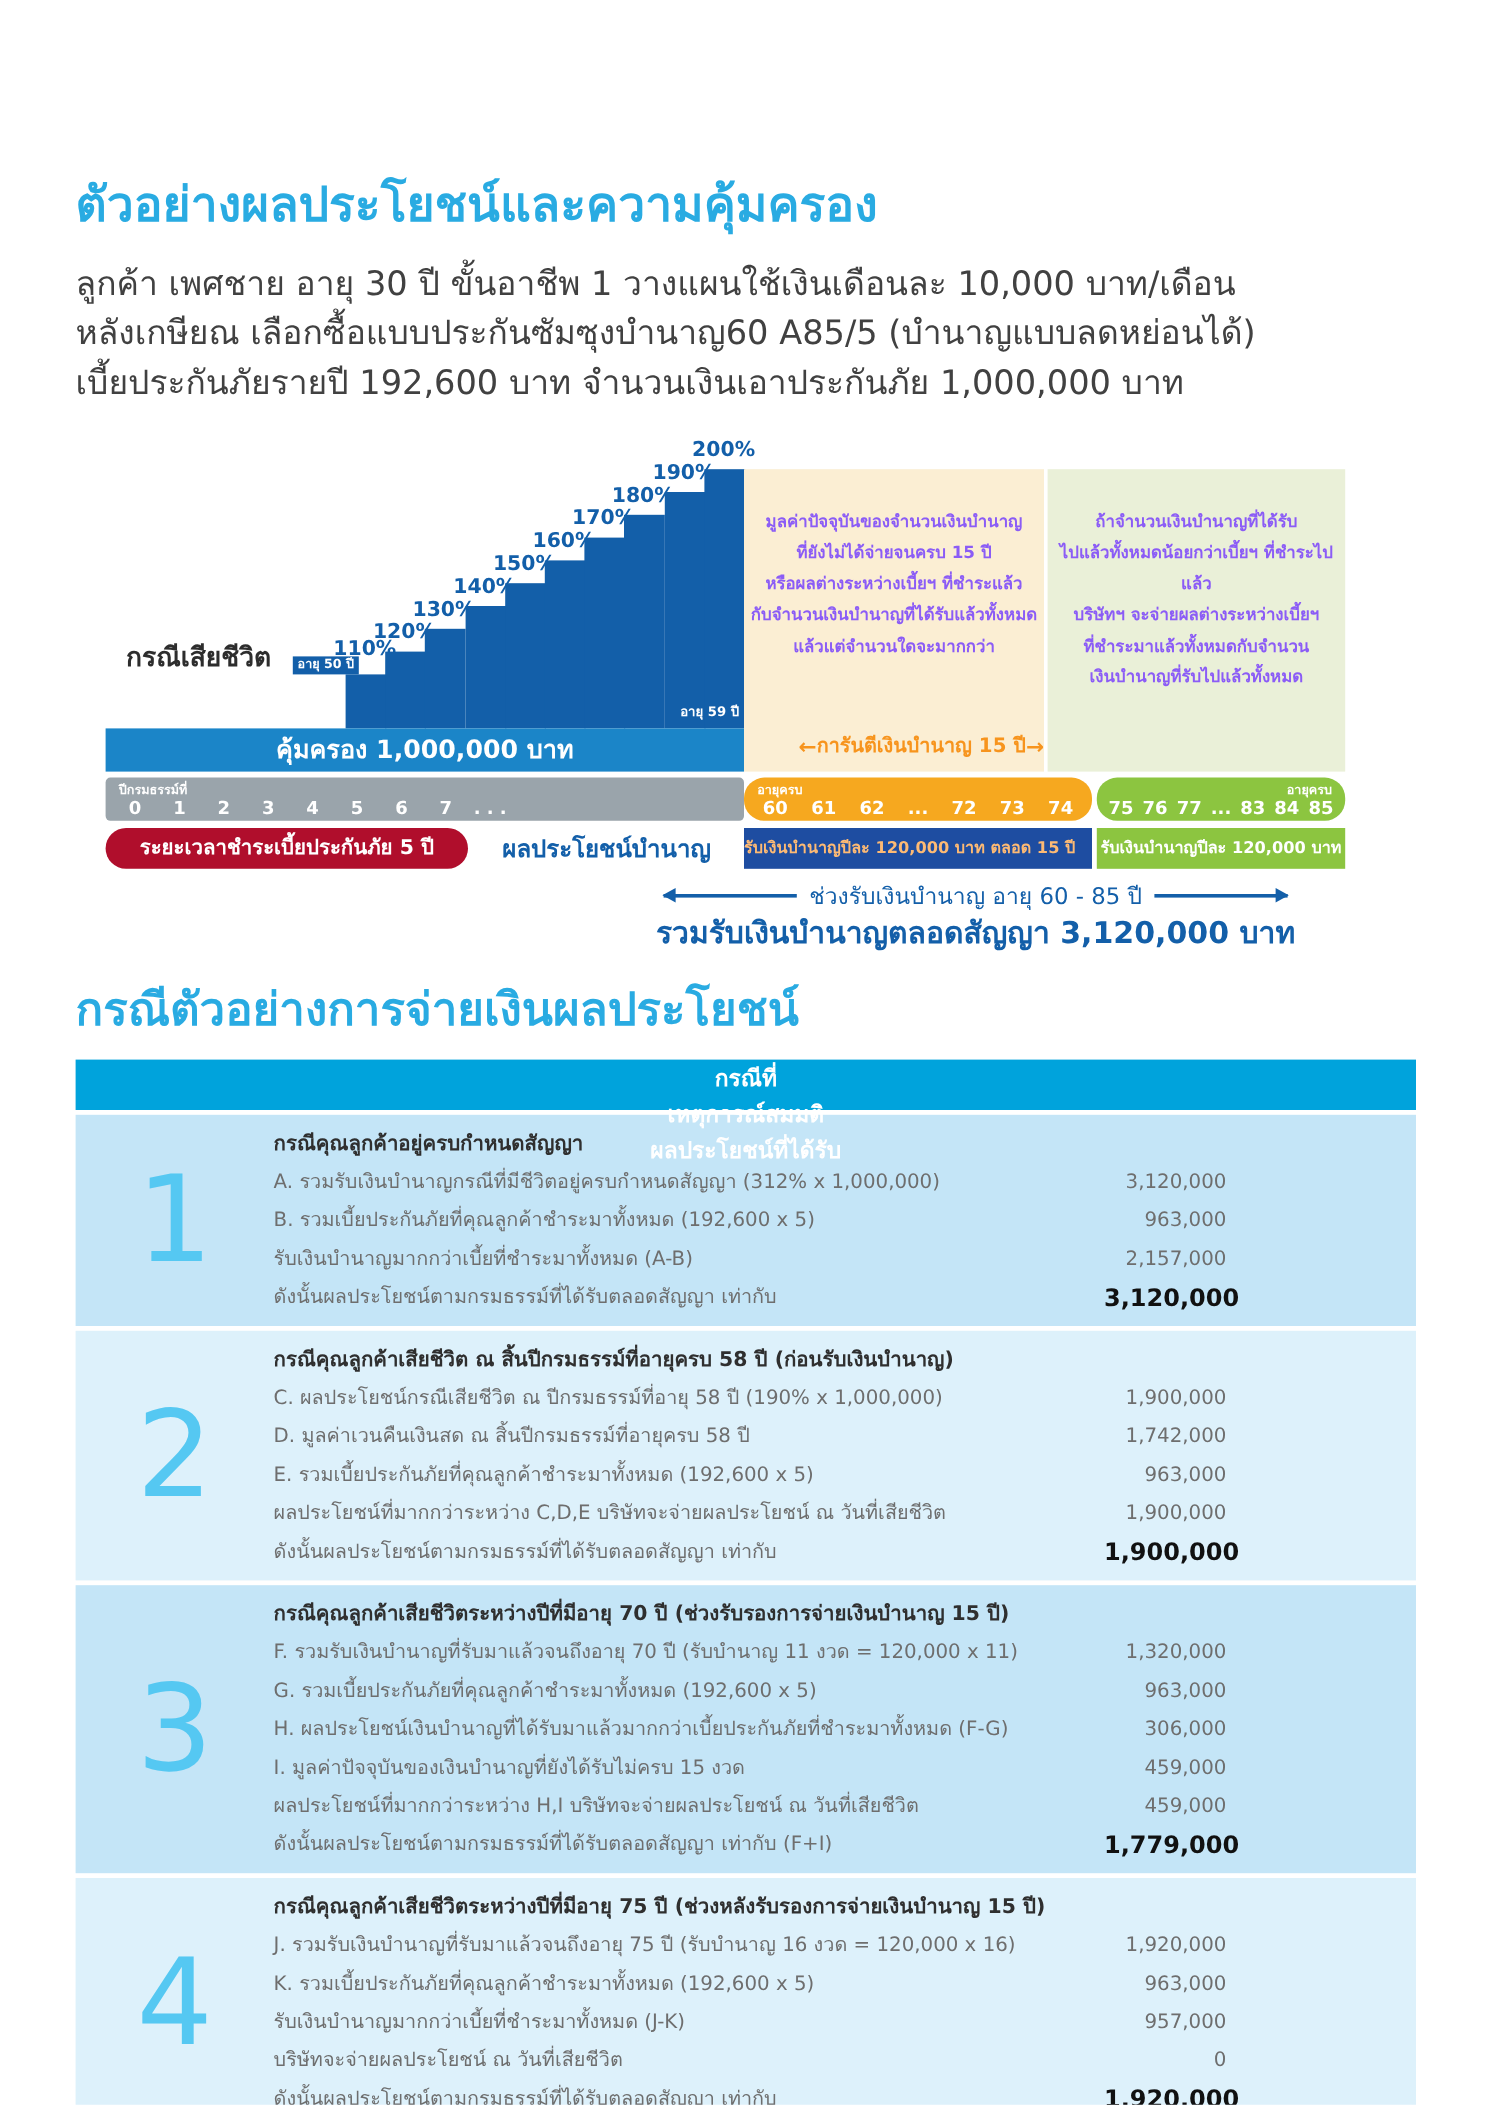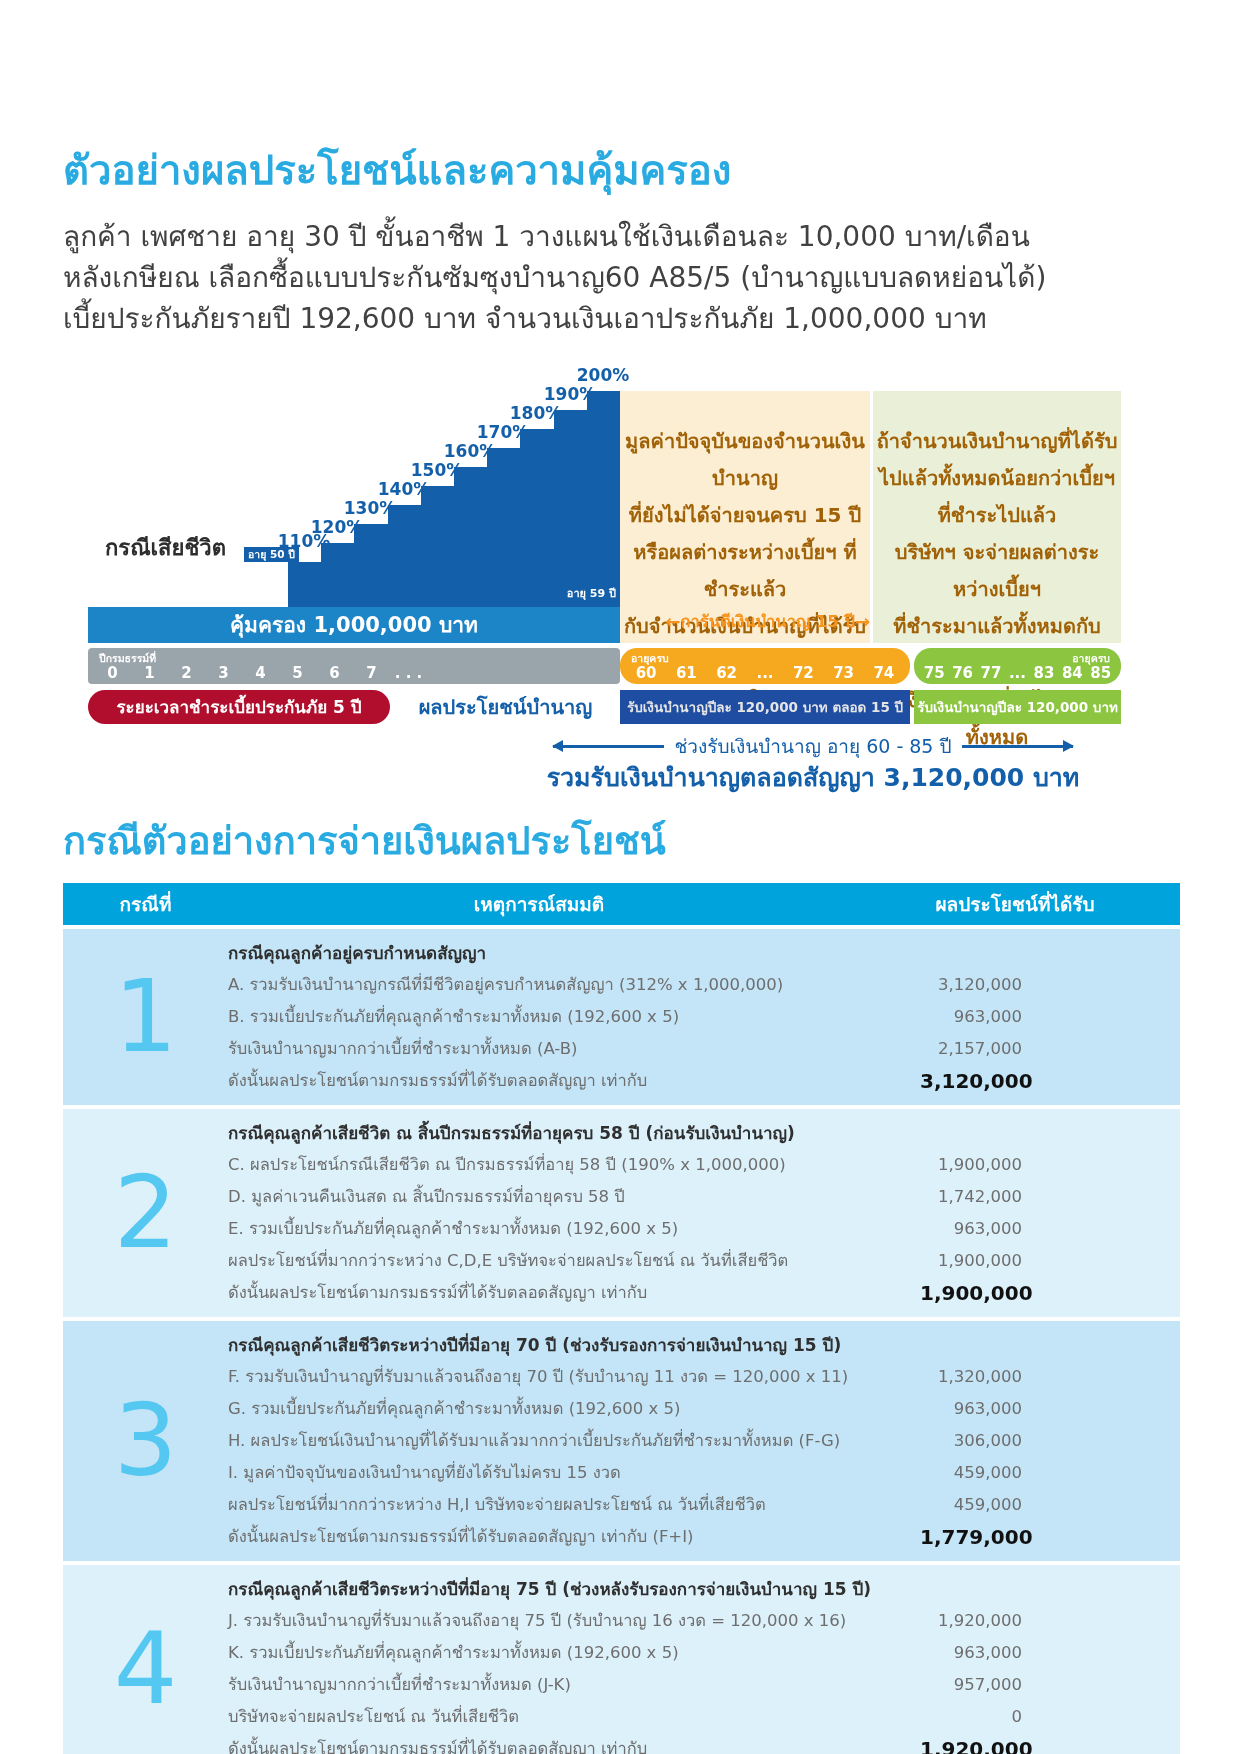--- a/index.html
+++ b/index.html
@@ -19,48 +19,48 @@
   .s6{left:199px;height:159px}.s7{left:232px;height:178px}.s8{left:266px;height:197px}
   .s9{left:299px;height:216px}
   .pct{position:absolute;top:-26px;left:-16px;width:64px;text-align:center;font-size:17px;font-weight:bold;color:#135fa9;}
   .s0 .pct{top:-31px;}
   .age-chip{position:absolute;top:-15px;left:-44px;background:#135fa9;color:#fff;font-size:10.5px;line-height:15px;padding:0 4px;white-space:nowrap;font-weight:bold;}
   .stairs-note{position:absolute;left:28px;right:2px;bottom:24px;text-align:center;color:#fff;font-weight:bold;font-size:15.5px;line-height:1.55;}
   .age-end{position:absolute;right:4px;bottom:5px;color:#fff;font-size:11px;font-weight:bold;}
   .coverage-bar{position:absolute;left:25px;top:240px;width:532px;height:36px;background:#1b85c8;color:#fff;font-weight:bold;font-size:21px;text-align:center;line-height:36px;}
   .cream-box{position:absolute;left:557px;top:24px;width:250px;height:252px;background:#fbeed3;}
   .green-box{position:absolute;left:810px;top:24px;width:248px;height:252px;background:#eaf0d8;}
-  .box-text{margin-top:32px;text-align:center;font-size:20px;font-weight:bold;color:#a16207;line-height:1.85;}
+  .box-text{margin-top:32px;text-align:center;font-size:14px;font-weight:bold;color:#8b5cf6;line-height:1.85;}
   .green-box .box-text{}
   .guarantee{position:absolute;bottom:9px;width:100%;text-align:right;color:#f7941d;font-weight:bold;font-size:16.5px;white-space:nowrap;}
   .guarantee .ar{font-size:18px;vertical-align:-1px;}
   .tl{position:absolute;top:281px;height:36px;color:#fff;}
   .tl-gray{left:25px;width:532px;background:#9aa4ab;border-radius:4px;}
   .tl-orange{left:557px;width:290px;background:#f6a81f;border-radius:17px;}
   .tl-green{left:851px;width:207px;background:#8cc540;border-radius:17px;}
   .tl-label{position:absolute;top:2px;left:11px;font-size:10.5px;font-weight:bold;}
   .tl-label.right{left:auto;right:11px;}
   .tl-nums{position:absolute;bottom:2px;left:6px;right:6px;display:flex;font-weight:bold;font-size:15px;}
   .tl-gray .tl-nums span{width:37px;text-align:center;}
   .tl-orange .tl-nums,.tl-green .tl-nums{justify-content:space-around;}
   .pill-red{position:absolute;left:25px;top:323px;width:302px;height:34px;background:#b00e2c;border-radius:17px;color:#fff;font-weight:bold;font-size:17px;text-align:center;line-height:34px;}
   .pension-label{position:absolute;left:330px;top:323px;width:225px;text-align:center;color:#135fa9;font-weight:bold;font-size:20px;line-height:34px;}
-  .pension-box1{position:absolute;left:557px;top:323px;width:290px;height:34px;background:#1e4da1;color:#e5e5e5;font-size:13.5px;font-weight:bold;text-align:center;line-height:34px;}
+  .pension-box1{position:absolute;left:557px;top:323px;width:290px;height:34px;background:#1e4da1;color:#fdba74;font-size:13.5px;font-weight:bold;text-align:left;line-height:34px;}
   .pension-box2{position:absolute;left:851px;top:323px;width:207px;height:34px;background:#8cc540;color:#fff;font-size:13.5px;font-weight:bold;text-align:center;line-height:34px;}
   .range-arrow{position:absolute;left:490px;top:364px;width:520px;display:flex;align-items:center;color:#135fa9;}
   .range-text{font-weight:normal;font-size:19px;margin:0 10px;white-space:nowrap;}
   .arrow-line{flex:1;height:3px;background:#135fa9;position:relative;}
   .arrow-line.left::before{content:"";position:absolute;left:-1px;top:-5px;border-style:solid;border-color:transparent #135fa9 transparent transparent;border-width:6.5px 11px 6.5px 0;}
   .arrow-line.right::after{content:"";position:absolute;right:-1px;top:-5px;border-style:solid;border-color:transparent transparent transparent #135fa9;border-width:6.5px 0 6.5px 11px;}
   .total{position:absolute;left:450px;top:390px;width:600px;text-align:center;color:#135fa9;font-weight:bold;font-size:25px;white-space:nowrap;}
 
   
   h2.section-title{margin:18px 0 0 0;font-size:38px;font-weight:bold;color:#29abe2;}
   .btable{margin-top:12px;width:1117px;}
-  .thead{display:flex;background:#00a3dc;color:#fff;font-weight:bold;font-size:19px;height:42px;align-items:center;}
+  .thead{display:flex;background:#00a3dc;color:#fff;font-weight:bold;font-size:19px;height:42px;align-items:center;flex-direction:column;}
   .th1{width:165px;text-align:center;}
   .th2{flex:1;text-align:center;}
   .th3{width:330px;text-align:center;}
   .case{display:flex;margin-top:4px;}
   .case.odd{background:#c4e5f7;}
   .case.even{background:#ddf1fb;}
   .case-num{width:165px;display:flex;align-items:center;justify-content:center;font-size:100px;color:#55c8f2;line-height:1;}
   .case-body{flex:1;padding:8px 0;}
   .case-header{font-weight:bold;color:#2f2f2f;font-size:17px;line-height:32px;}
   .crow{display:flex;line-height:32px;font-size:16.5px;color:#6e6e6e;}

